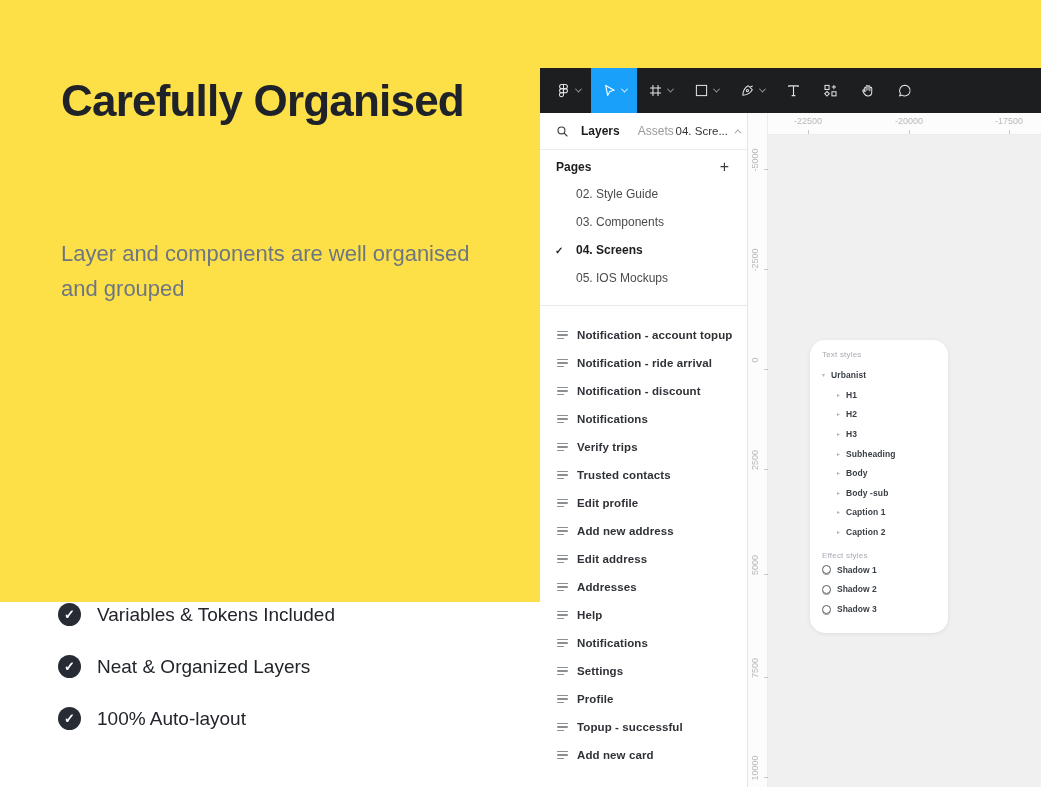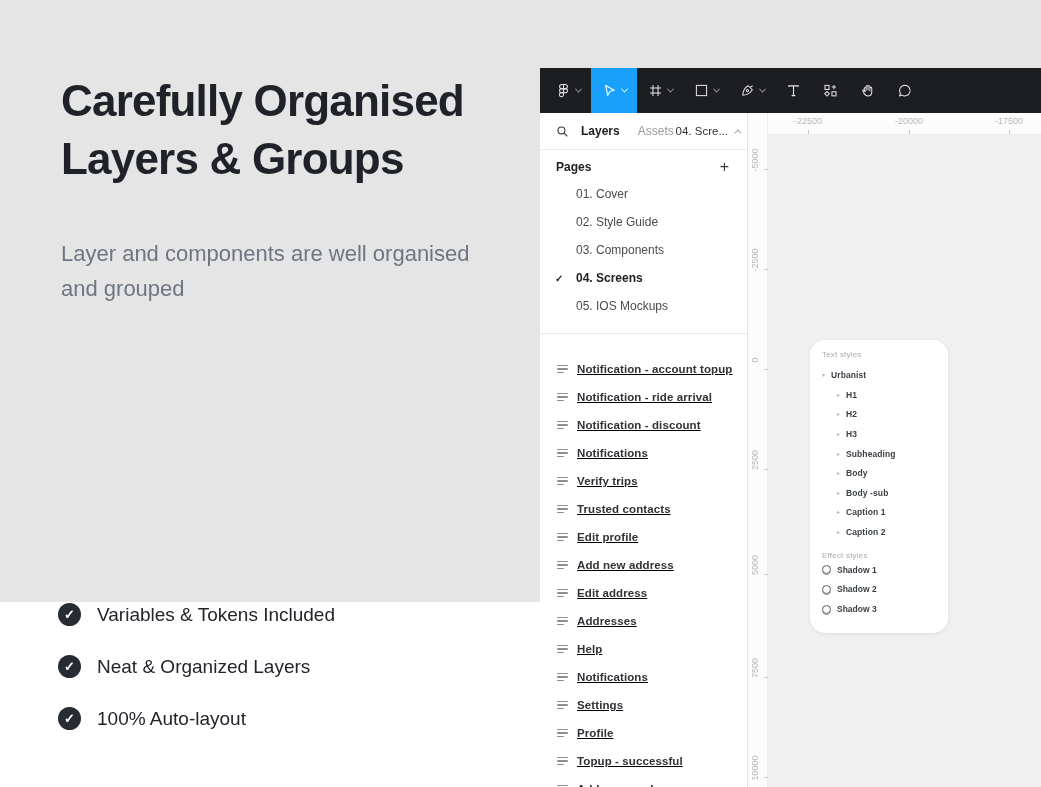--- a/index.html
+++ b/index.html
@@ -1,18 +1,18 @@
 <!DOCTYPE html>
 <html><head>
 <meta charset="utf-8">
 <style>
   * { margin:0; padding:0; box-sizing:border-box; }
   html,body { width:1041px; height:787px; background:#ffffff; overflow:hidden;
               font-family:"Liberation Sans", sans-serif; }
-  .stage { position:relative; width:1041px; height:602px; background:#e5e5e5; }
+  .stage { position:relative; width:1041px; height:602px; background:#fde047; }
 
   
   .hero-title { position:absolute; left:61px; top:72px; width:470px;
                 font-size:44px; line-height:58px; font-weight:700;
                 letter-spacing:-0.8px; color:#1f2228; }
   .hero-sub { position:absolute; left:61px; top:236px; width:440px;
               font-size:22px; line-height:35px; color:#6e7682; }
   .features { position:absolute; left:58px; top:603px; display:flex;
               flex-direction:column; gap:29px; }
   .feature { display:flex; align-items:center; }
@@ -52,21 +52,21 @@
   .pages-head { margin-top:4px; height:26px; display:flex; align-items:center;
                 justify-content:space-between; padding:0 18px 0 16px; }
   .pages-title { font-size:12px; font-weight:700; color:#1d1d1d; }
   .plus-btn { font-size:16px; font-weight:400; color:#3a3a3a; line-height:16px; }
   .page-row { height:28px; display:flex; align-items:center; padding-left:36px;
               font-size:12px; color:#4b4b4b; position:relative; }
   .page-row.selected { font-weight:700; color:#1d1d1d; }
   .page-check { position:absolute; left:15px; font-size:10px; color:#1d1d1d; }
   .panel-sep { border:none; border-top:1px solid #e9e9e9; margin-top:13px; }
 
-  .layer-list { margin-top:21px;text-decoration:underline; }
+  .layer-list { margin-top:15px; }
   .layer-row { height:28px; display:flex; align-items:center; padding-left:17px; }
   .layer-icon { width:12px; display:flex; flex-direction:column; gap:2.4px; }
   .layer-icon i { display:block; height:1.4px; background:#8a8f94; border-radius:1px; }
   .layer-icon i:nth-child(1){ width:11px; }
   .layer-icon i:nth-child(2){ width:11px; }
   .layer-icon i:nth-child(3){ width:7px; }
   .layer-label { margin-left:8px; font-size:11.5px; font-weight:700; color:#2f3236;
                  letter-spacing:0.1px; }
 
   
@@ -101,21 +101,21 @@
   .effect-row { display:flex; align-items:center; height:19.8px; }
   .effect-swatch { width:9px; height:9px; border:1px solid #565a5f; border-radius:50%;
                    flex:0 0 9px; box-shadow:0 1.5px 0 -0.5px rgba(86,90,95,0.55); }
   .effect-label { margin-left:6px; font-size:8.5px; color:#3a3f45; font-weight:700; }
 </style>
 </head>
 <body>
 
 <div class="stage">
 
-  <h1 class="hero-title"><span>Carefully Organised</span><br><span>Layers &amp; Groups</span></h1>
+  <h1 class="hero-title"><span>Carefully Organised</span><br></h1>
 
   <p class="hero-sub">Layer and components are well organised and grouped</p>
 
   <div class="features">
     <div class="feature">
       <span class="badge">✓</span>
       <span class="feature-label">Variables &amp; Tokens Included</span>
     </div>
     <div class="feature">
       <span class="badge">✓</span>
@@ -205,23 +205,20 @@
           <span class="chev-up"></span>
         </span>
       </div>
 
       <div class="pages-head">
         <span class="pages-title">Pages</span>
         <span class="plus-btn">+</span>
       </div>
 
       <div>
-        <div class="page-row">
-            <span>01. Cover</span>
-          </div>
         <div class="page-row">
             <span>02. Style Guide</span>
           </div>
         <div class="page-row">
             <span>03. Components</span>
           </div>
         <div class="page-row selected">
             <span class="page-check">✓</span>
             <span>04. Screens</span>
           </div>

